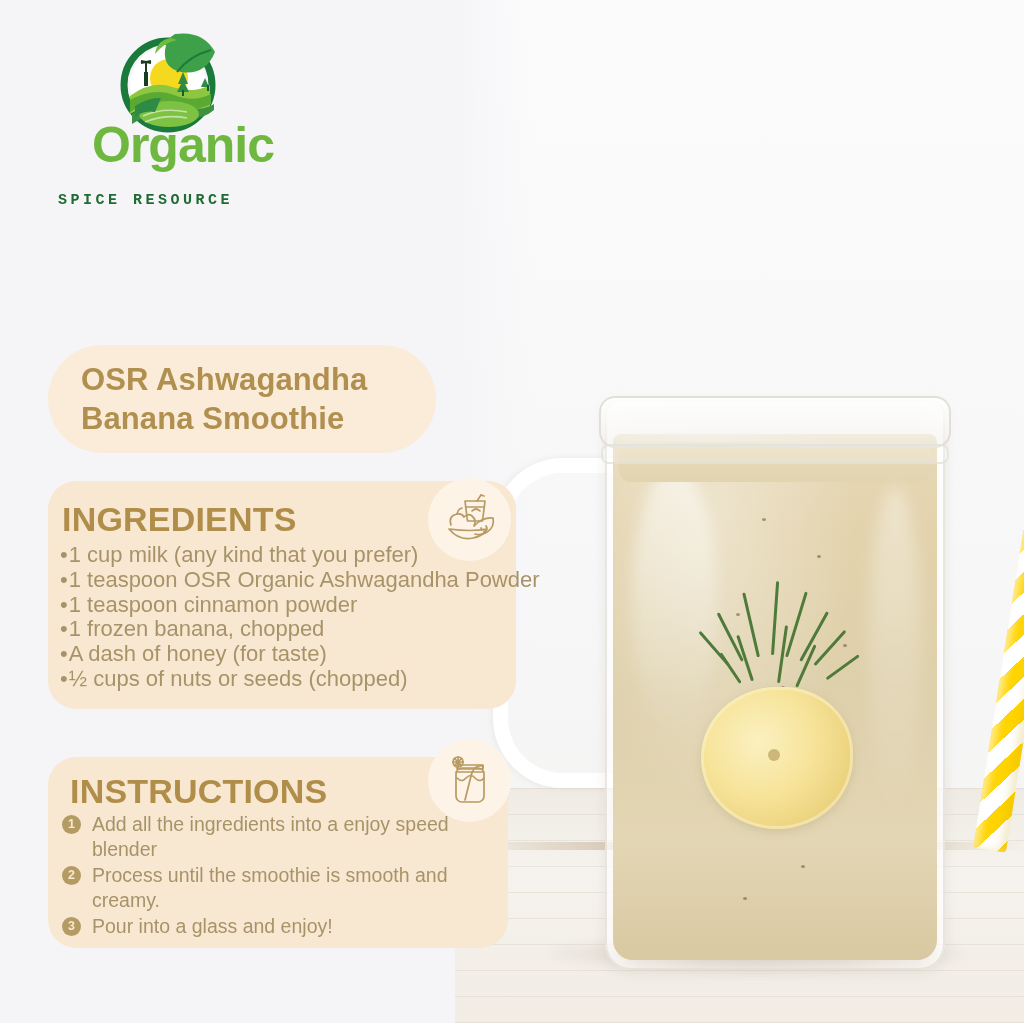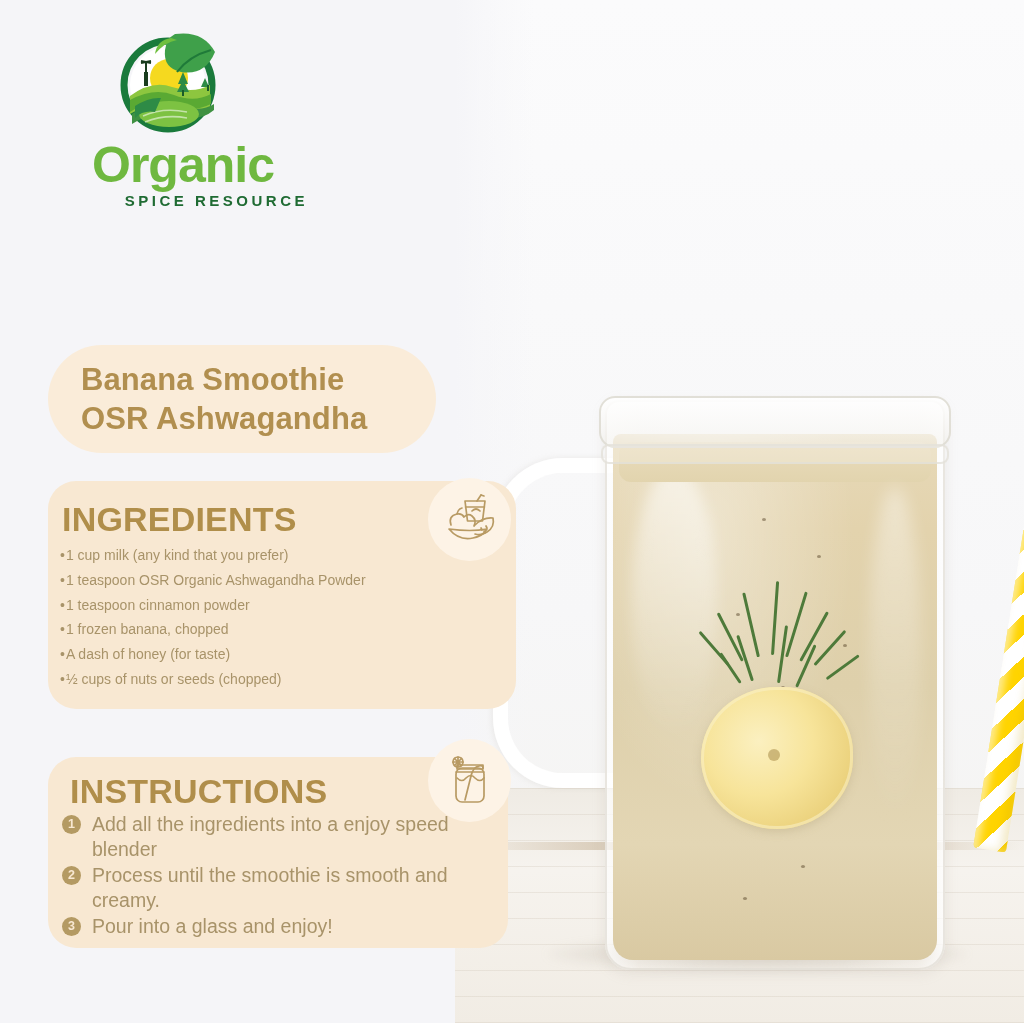--- a/index.html
+++ b/index.html
@@ -64,40 +64,40 @@
     background:radial-gradient(circle at 38% 38%, #fbf0c0 0%, #f7e49a 42%, #ecd37f 72%, #ddc06a 100%);
     box-shadow:0 3px 9px rgba(176,160,120,.35), inset 0 0 0 3px rgba(250,240,200,.55);}
   .banana:after{content:"";position:absolute;left:44%;top:44%;width:12px;height:12px;border-radius:50%;
     background:rgba(150,120,50,.45);}
   .rosemary{position:absolute;left:78px;top:155px;width:190px;height:150px;}
   .needle{position:absolute;width:3px;border-radius:2px;background:#4e7a3a;transform-origin:bottom center;}
 
   
   .logo{position:absolute;left:58px;top:28px;width:250px;height:170px;}
   .logo-mark{position:absolute;left:55px;top:0;width:118px;height:108px;}
-  .logo-word{position:absolute;left:0;top:112px;width:250px;text-align:center;
+  .logo-word{position:absolute;left:0;top:92px;width:250px;text-align:center;
     font-size:50px;font-weight:700;color:#6fb840;letter-spacing:-1px;line-height:1;}
-  .logo-tag{position:absolute;left:0;top:164px;width:250px;text-align:right;
-    font-size:15px;font-weight:700;color:#1f6b33;letter-spacing:3.5px;}
+  .logo-tag{position:absolute;left:0;top:164px;width:250px;text-align:left;
+    font-size:15px;font-weight:700;color:#1f6b33;letter-spacing:3.5px;font-family:Liberation Mono, monospace;}
 
   
   .title-pill{position:absolute;left:48px;top:345px;width:388px;height:108px;border-radius:54px;
     background:#faecd9;display:flex;align-items:center;}
   .title-text{padding-left:33px;font-size:31px;font-weight:700;line-height:1.26;color:#b18f4f;letter-spacing:.1px;}
 
   .card{position:absolute;background:#f8e8d2;border-radius:28px;}
   .card-ing{left:48px;top:481px;width:468px;height:228px;}
   .card-ins{left:48px;top:757px;width:460px;height:191px;}
 
   .card-head{font-size:34px;font-weight:700;color:#b08e4a;letter-spacing:.2px;}
   .ing-head{position:absolute;left:62px;top:500px;}
   .ins-head{position:absolute;left:62px;top:772px;margin-left:8px;}
 
   .ing-list{position:absolute;left:60px;top:543px;width:452px;
-    font-size:14px;line-height:24.8px;color:#a89369;}
+    font-size:22px;line-height:24.8px;color:#a89369;}
   .ing-list div{white-space:nowrap;}
   .ing-list .b{margin-right:1px;}
 
   .ins-list{position:absolute;left:62px;top:812px;width:420px;font-size:19.5px;line-height:25px;color:#a89369;}
   .step{display:flex;align-items:flex-start;margin-bottom:1px;}
   .num{flex:0 0 auto;width:19px;height:19px;border-radius:50%;background:#b49a63;color:#f8e8d2;
     font-size:12.5px;font-weight:700;line-height:19px;text-align:center;margin:3px 11px 0 0;}
   .step-txt{flex:1;}
 
   .badge{position:absolute;width:83px;height:83px;border-radius:50%;background:#fdf3e6;
@@ -178,22 +178,22 @@
         <path d="M58 10 q-14 2 -16 16 q10 -12 22 -14 z" fill="#6fbf3f"></path>
         <path d="M64 44 q12 -16 34 -22" stroke="#1f7a39" stroke-width="2" fill="none"></path>
       </svg>
     </div>
     <div class="logo-word">Organic</div>
     <div class="logo-tag">SPICE RESOURCE</div>
   </div>
 
   <div class="title-pill">
     <div class="title-text">
+      <div>OSR Ashwagandha</div>
       <div>Banana Smoothie</div>
-      <div>OSR Ashwagandha</div>
     </div>
   </div>
 
   <div class="card card-ing"></div>
   <div class="badge badge-ing">
     <svg viewBox="0 0 58 58" width="58" height="58">
       <g fill="none" stroke="#b89a63" stroke-width="1.7" stroke-linecap="round" stroke-linejoin="round">
         <path d="M24 10 l20 0 l-2.5 20 l-15 0 z"></path>
         <path d="M24.6 16 l18.8 0"></path>
         <path d="M36 10 l4 -6"></path>

